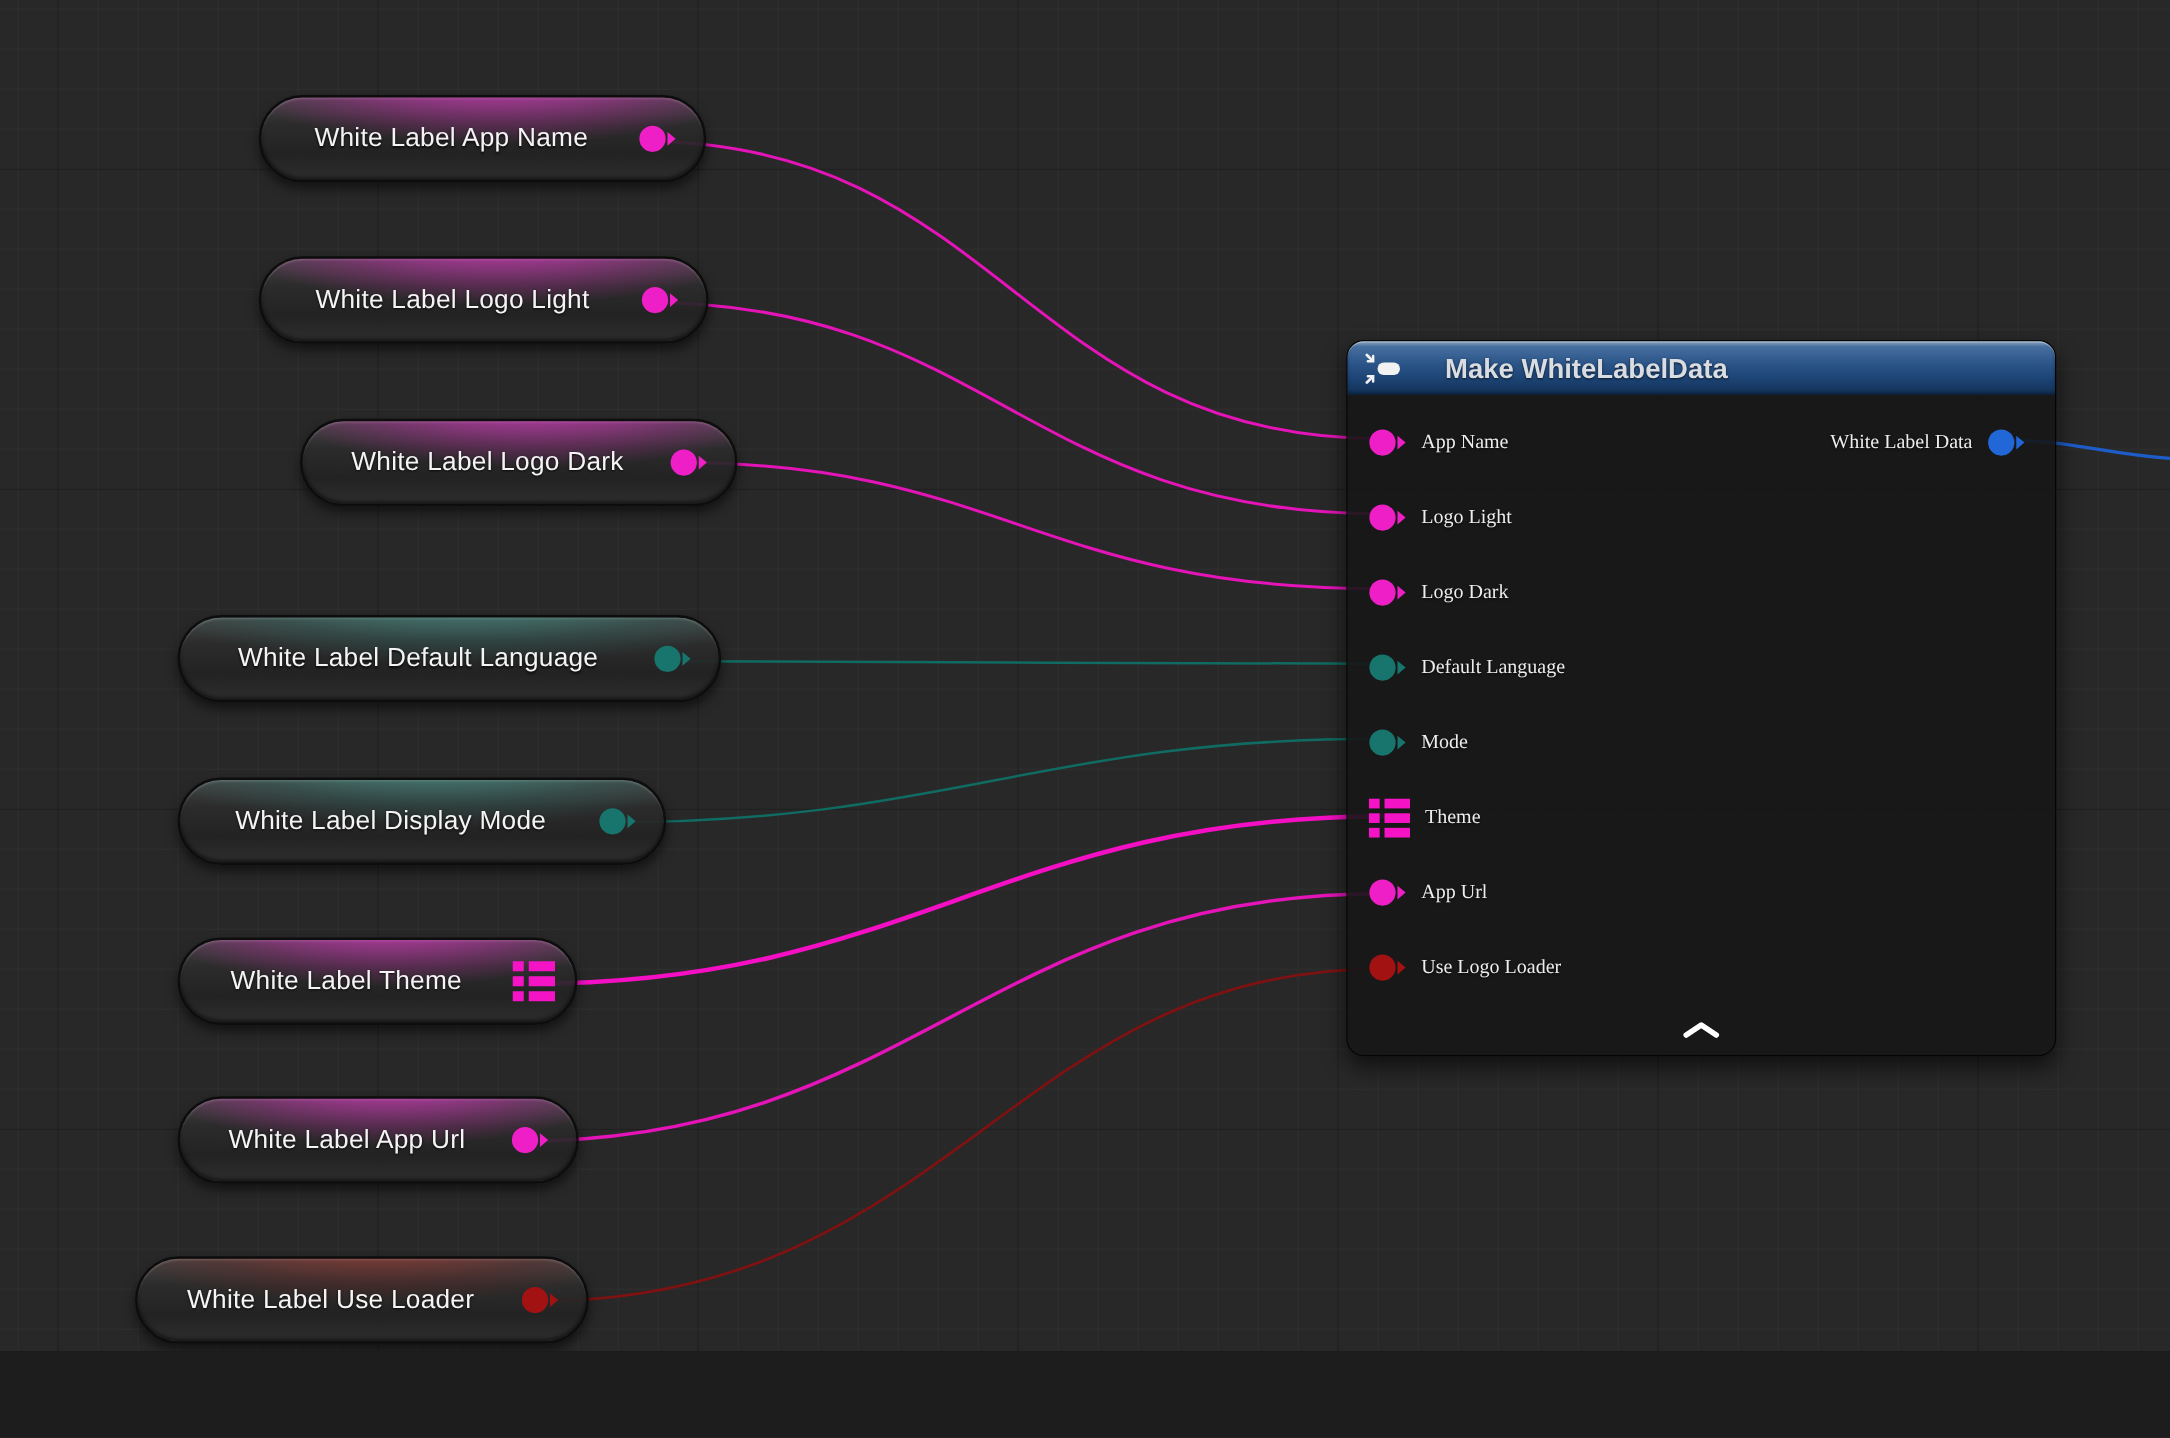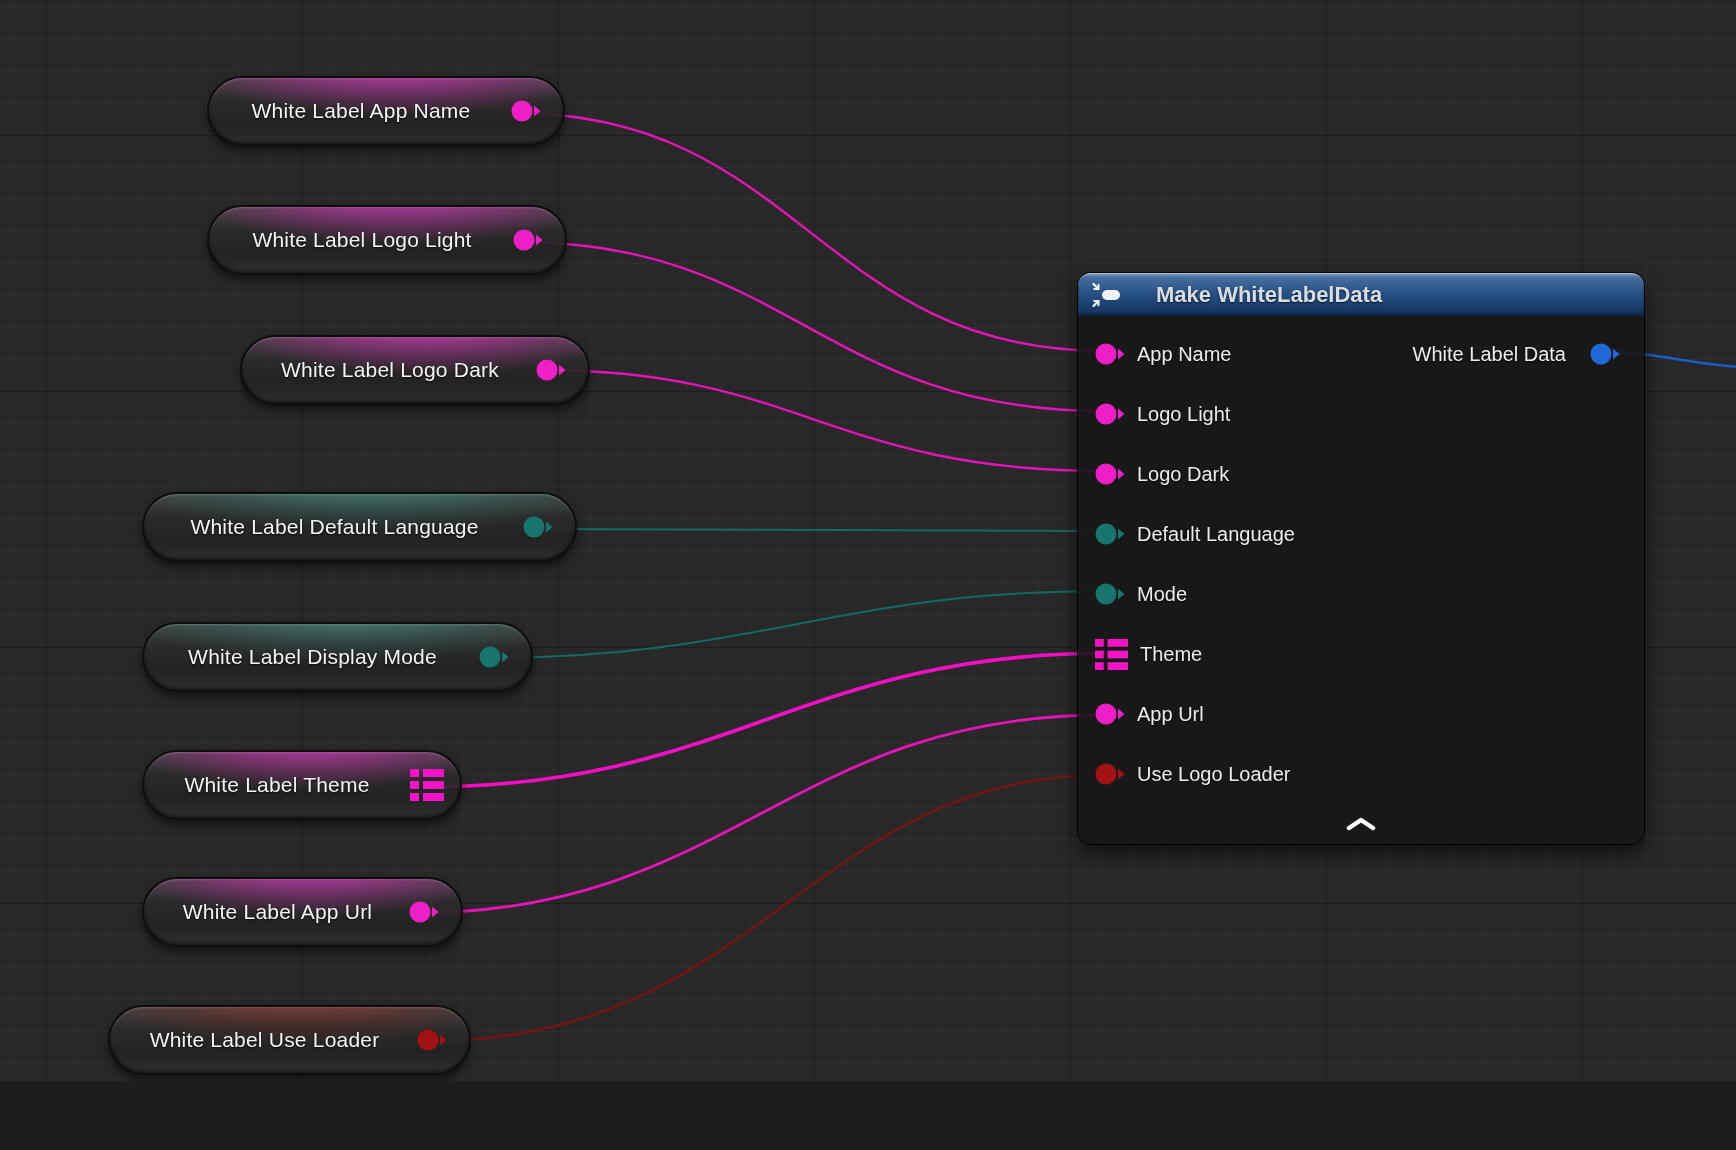--- a/index.html
+++ b/index.html
@@ -64,24 +64,24 @@
     height:43px;border-radius:13px 13px 0 0;
     background:linear-gradient(180deg,#8ea6bf 0%,#476f9f 10%,#2b5488 42%,#1d4576 68%,#123157 100%);
     display:flex;align-items:center;padding:0 14px;
     box-shadow:inset 0 1px 0 rgba(255,255,255,.35), inset 0 -2px 3px rgba(0,0,0,.35);
     gap:24px;
   }
   .make-title{color:#d9dde2;font-size:22px;font-weight:bold;margin-left:10px;text-shadow:0 1px 2px rgba(0,0,0,.7);white-space:nowrap;}
   .make-body{padding-top:8px;position:relative;}
   .pin-row{height:60px;display:flex;align-items:center;padding:0 24px 0 17px;}
   .pin-row .in{display:flex;align-items:center;}
-  .pin-row .plabel{color:#ececec;font-size:20px;margin-left:12px;white-space:nowrap;text-shadow:0 1px 2px rgba(0,0,0,.7);}
+  .pin-row .plabel{color:#ececec;font-size:16px;margin-left:12px;white-space:nowrap;text-shadow:0 1px 2px rgba(0,0,0,.7);font-family:Liberation Serif, serif;}
   .row-split{justify-content:space-between;}
   .out{display:flex;align-items:center;}
-  .out .plabel{margin-left:0;margin-right:24px;}
+  .out .plabel{margin-left:0;margin-right:12px;}
   .collapse{
     height:40px;display:flex;align-items:center;justify-content:center;cursor:pointer;
   }
   .icon{line-height:0;display:inline-block;}
 </style>
 </head>
 <body>
 
 <div class="canvas">
 

